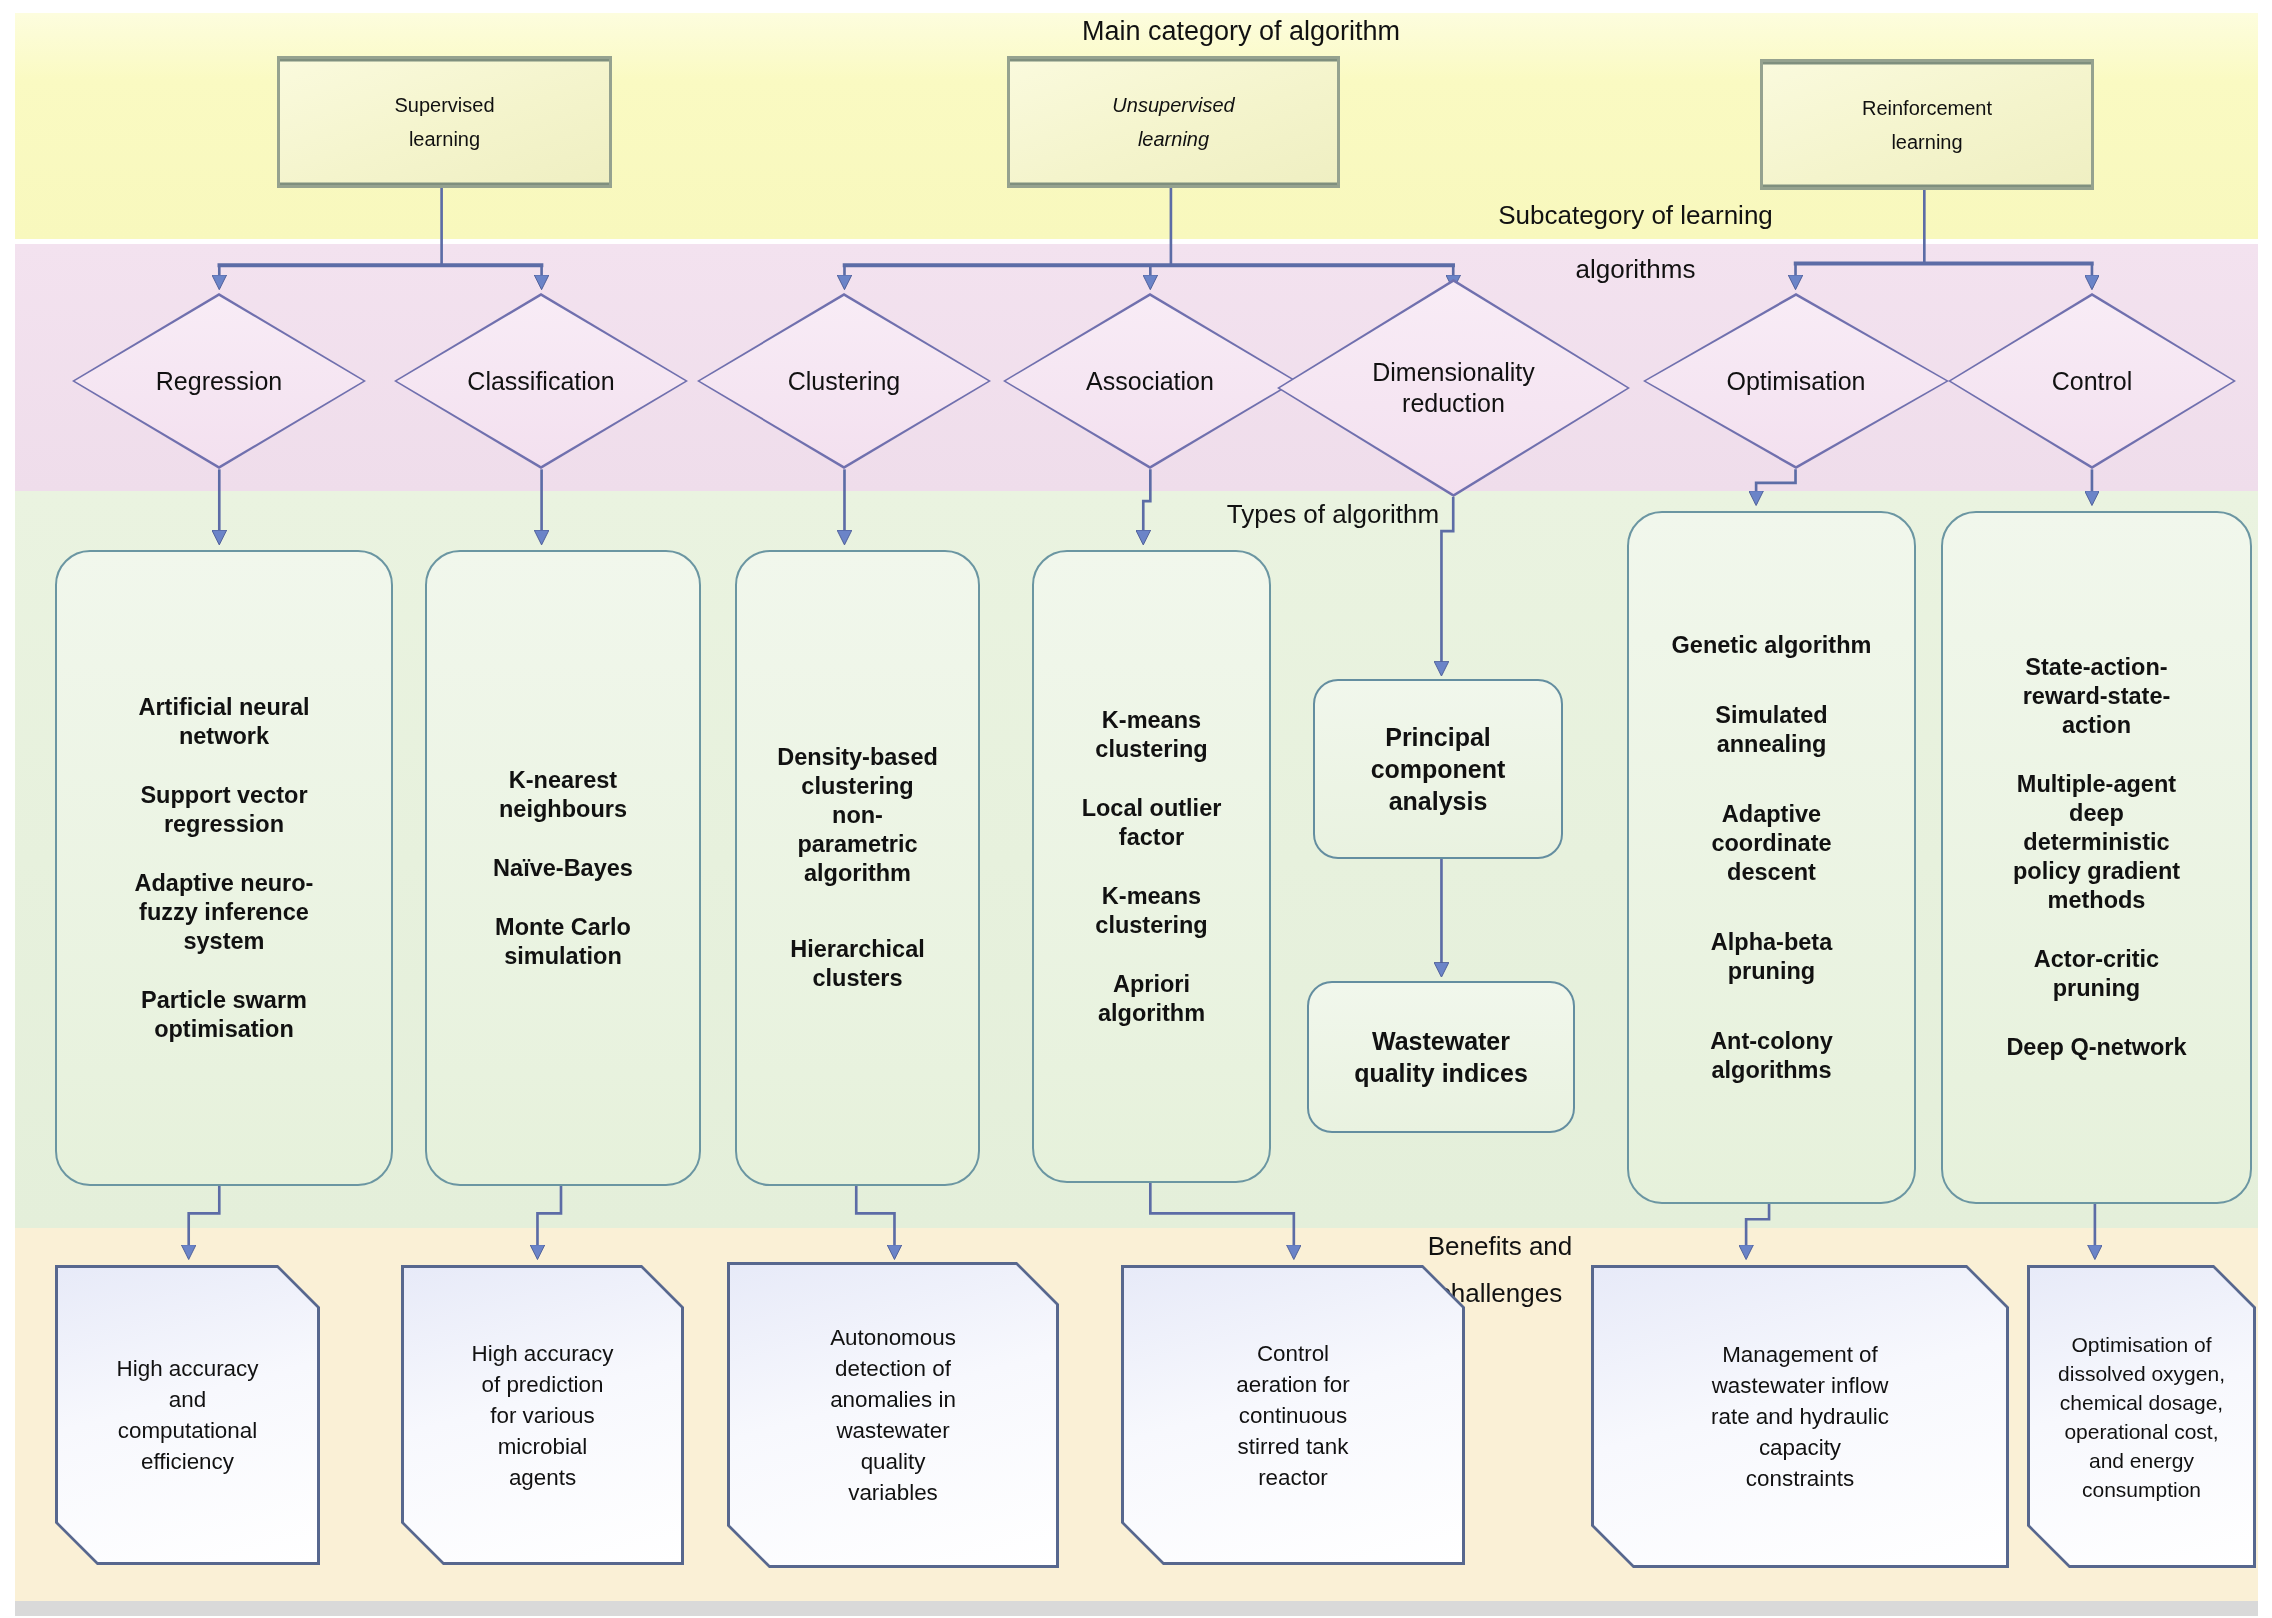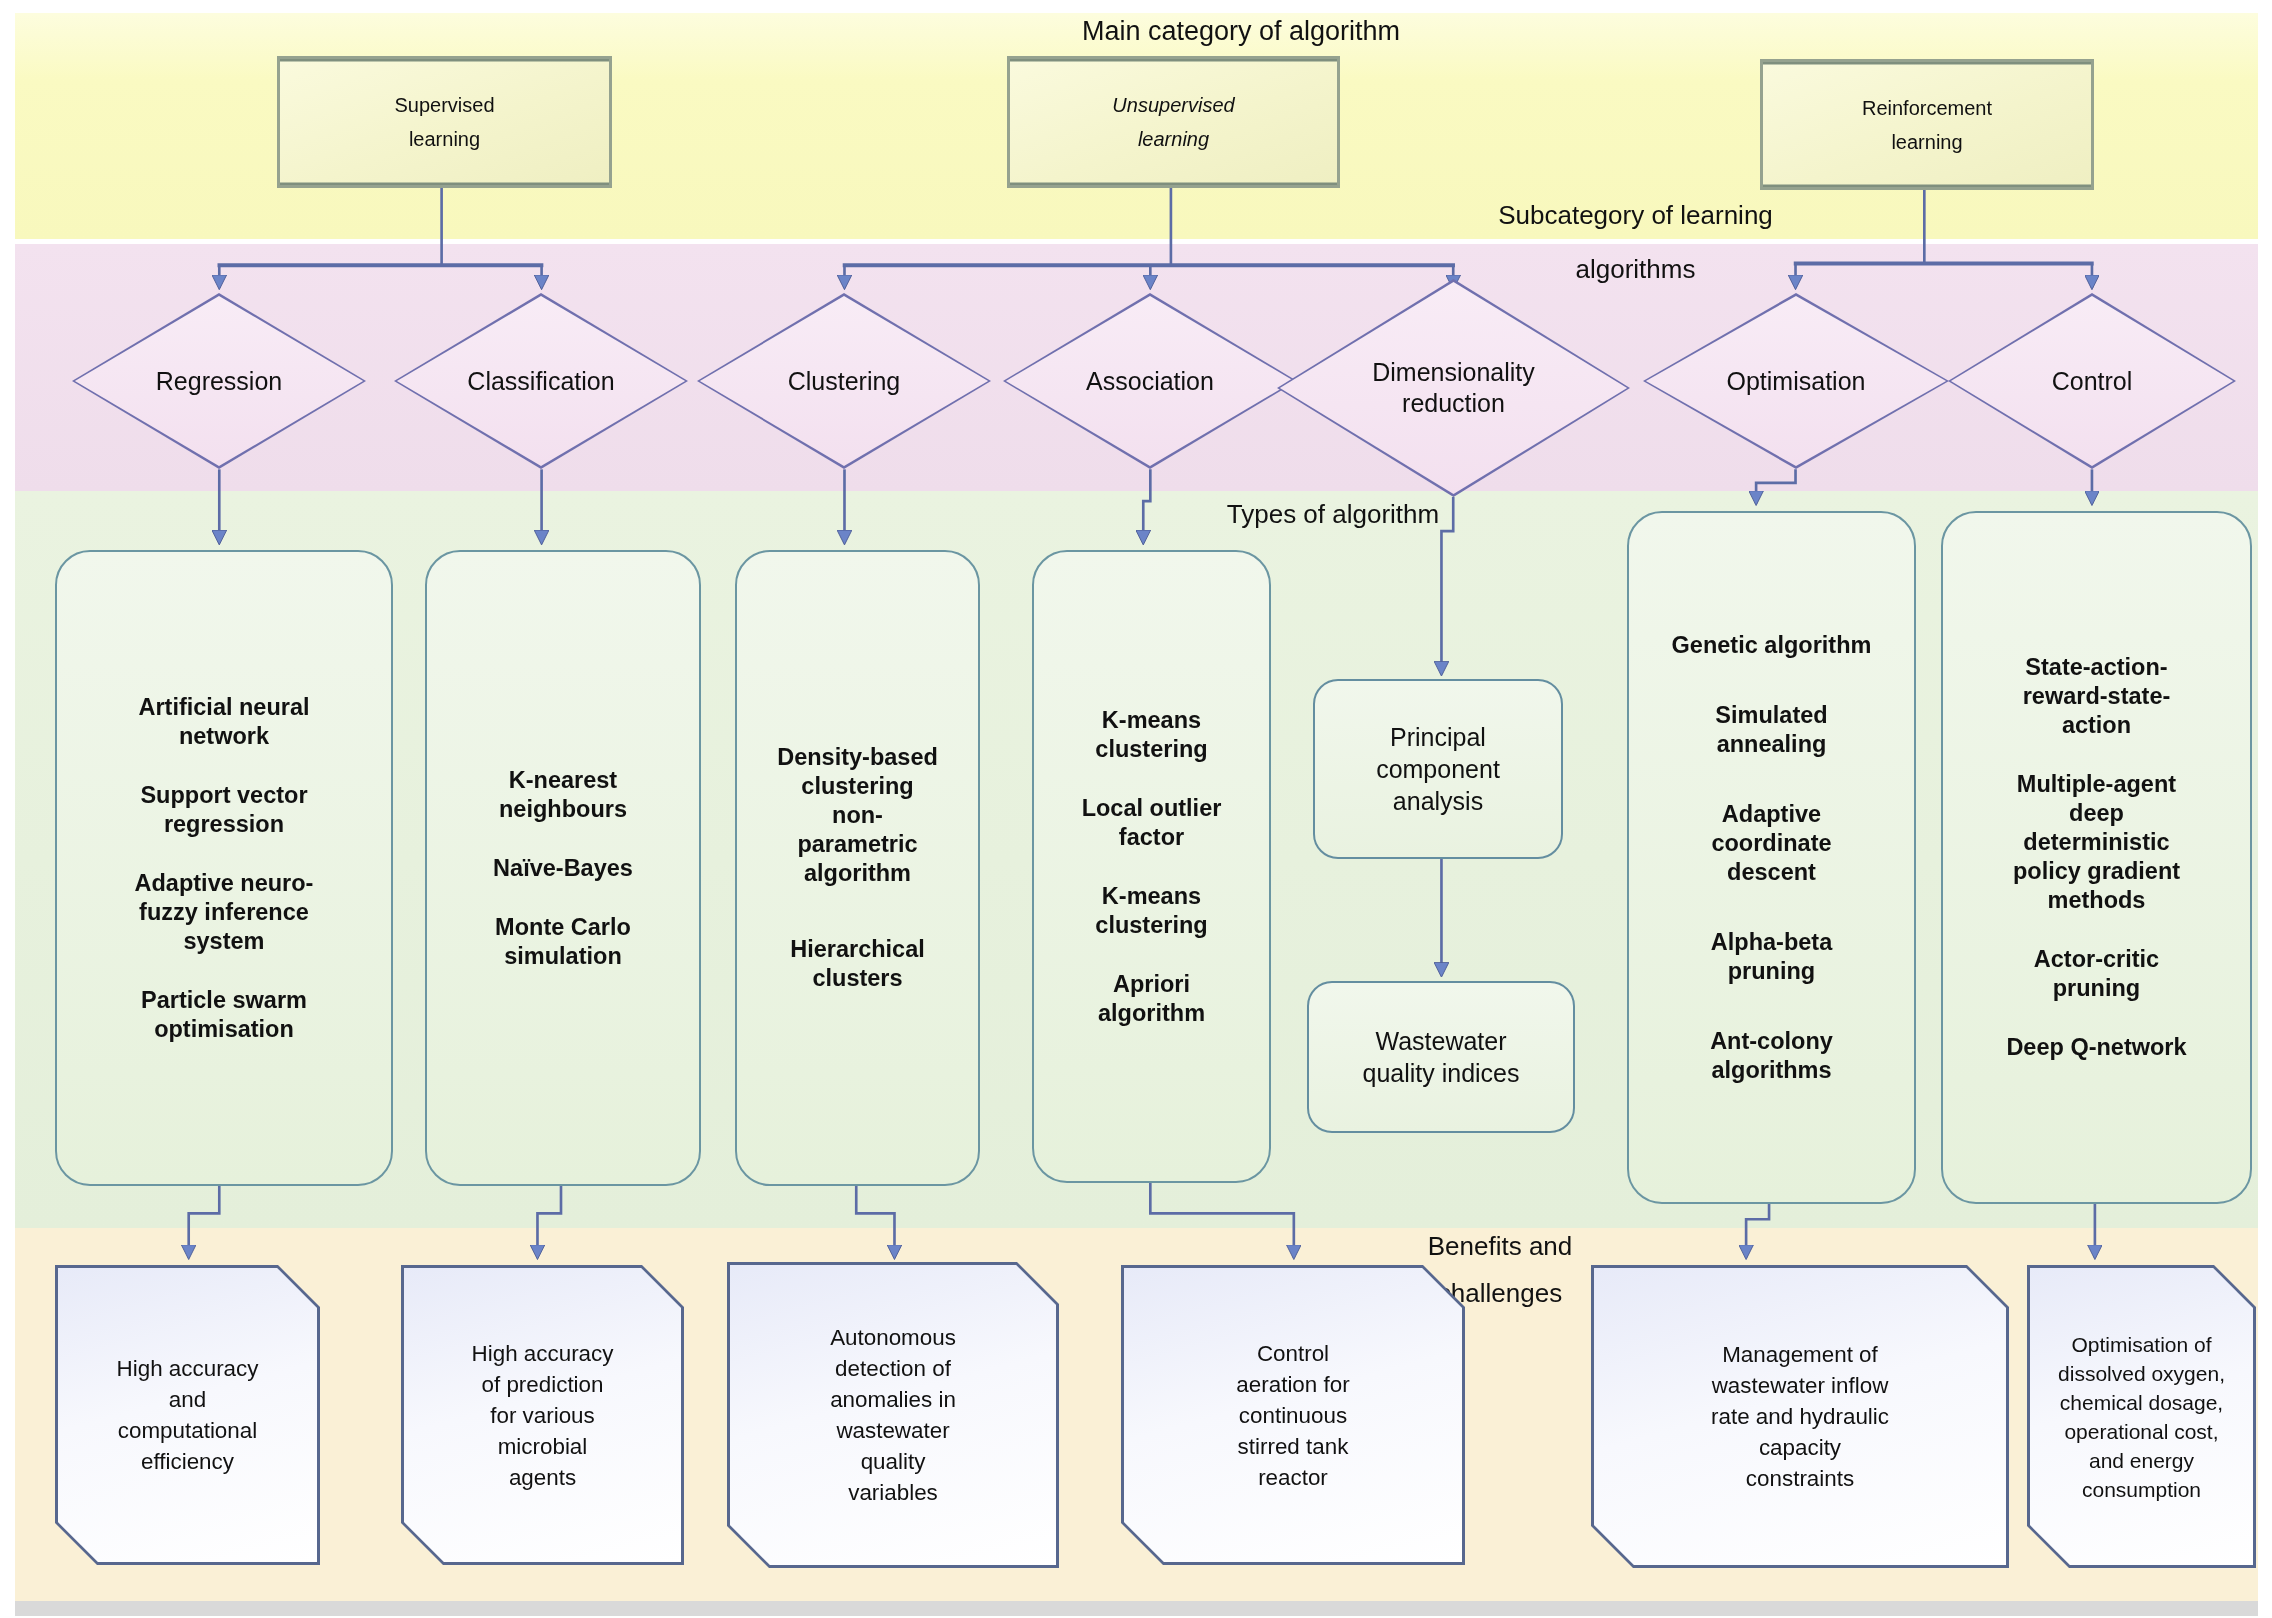--- a/index.html
+++ b/index.html
@@ -24,21 +24,21 @@
         display:flex;align-items:center;justify-content:center;text-align:center;
         font-size:25px;line-height:31px;white-space:pre-line;}
   .gbox{position:absolute;border:2.9px solid #6b96a2;border-radius:35px;
         background:linear-gradient(180deg,#f1f7ec 0%,#e6f1db 100%);
         display:flex;flex-direction:column;align-items:center;justify-content:center;
         text-align:center;font-size:23.5px;line-height:29px;font-weight:700;gap:30px;}
   .gbox .item{white-space:pre-line;}
   .rbox{position:absolute;border:2.9px solid #648ea0;border-radius:25px;
         background:linear-gradient(180deg,#f1f7ec 0%,#e9f2e0 100%);
         display:flex;align-items:center;justify-content:center;text-align:center;
-        font-size:25px;line-height:32px;font-weight:400;white-space:pre-line;}
+        font-size:25px;line-height:32px;font-weight:700;white-space:pre-line;}
   .note{position:absolute;background:#57678e;
         clip-path:polygon(0 0,calc(100% - 42px) 0,100% 42px,100% 100%,42px 100%,0 calc(100% - 42px));}
   .note .n-in{position:absolute;inset:2.9px;background:linear-gradient(165deg,#e7eaf8 0%,#f7f8fd 45%,#ffffff 100%);
         clip-path:polygon(0 0,calc(100% - 40px) 0,100% 40px,100% 100%,40px 100%,0 calc(100% - 40px));
         display:flex;align-items:center;justify-content:center;text-align:center;
         font-size:22.4px;line-height:31px;white-space:pre-line;}
   svg.wires{position:absolute;left:0;top:0;pointer-events:none;}
 </style>
 </head>
 <body>

